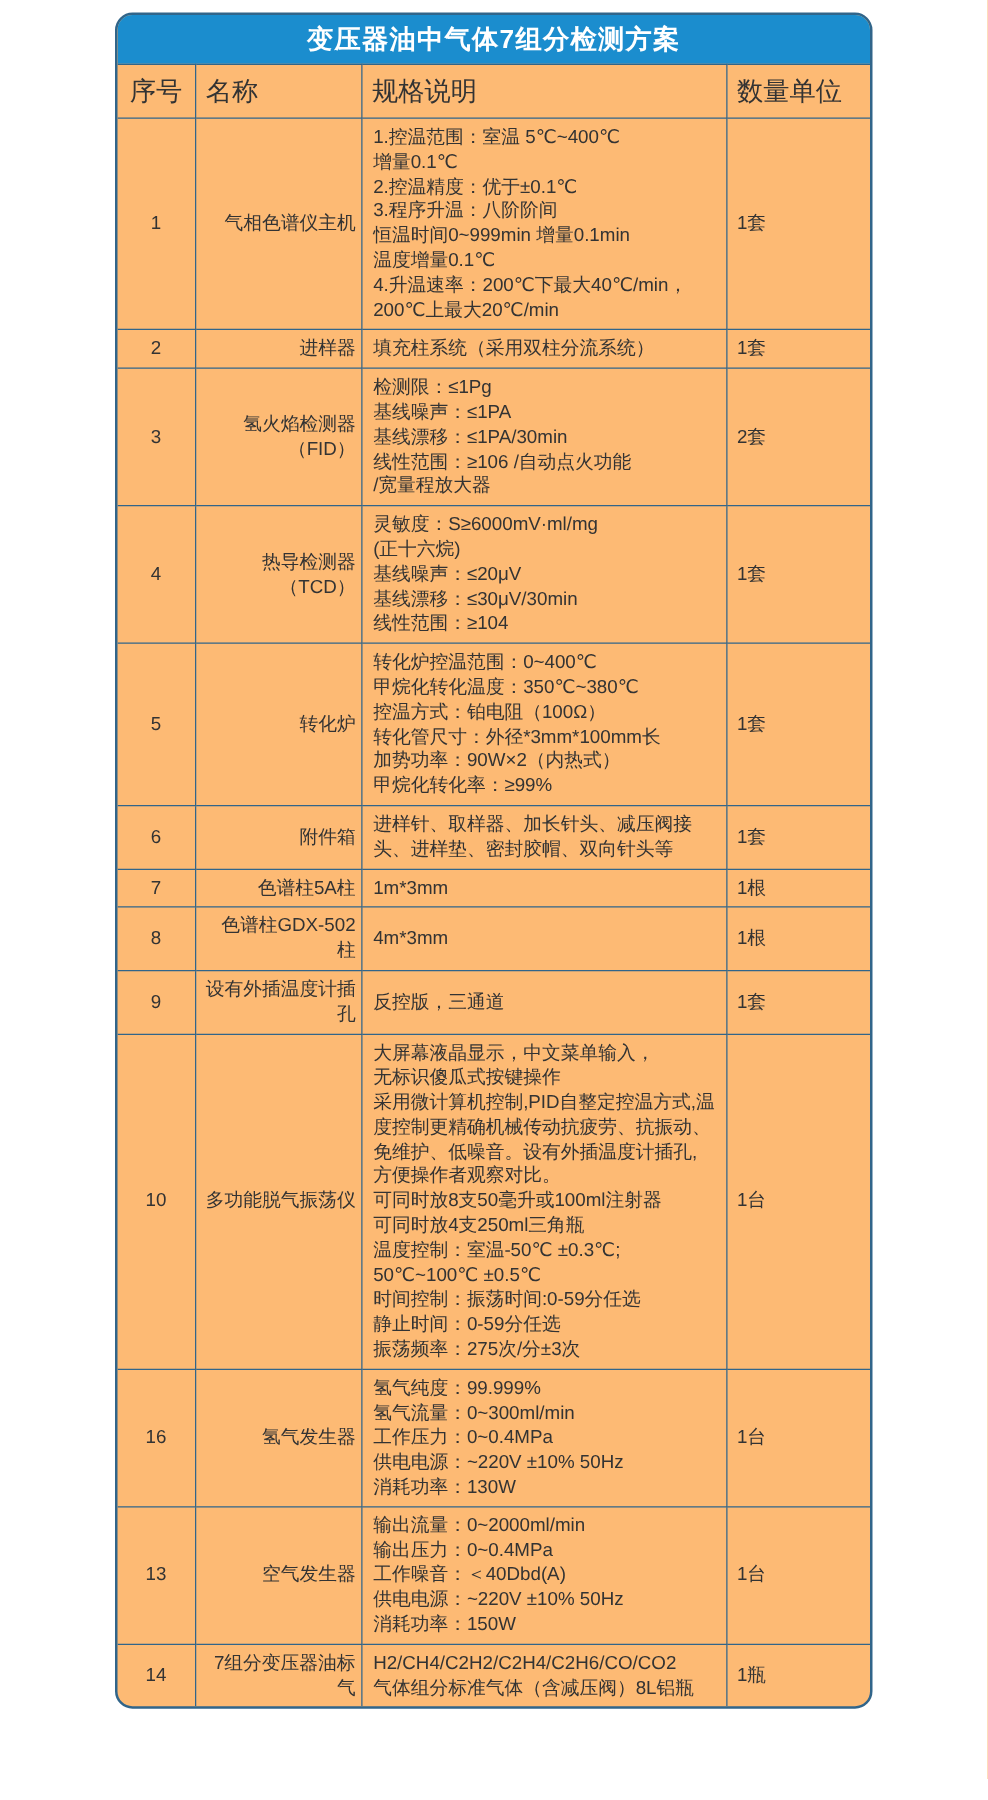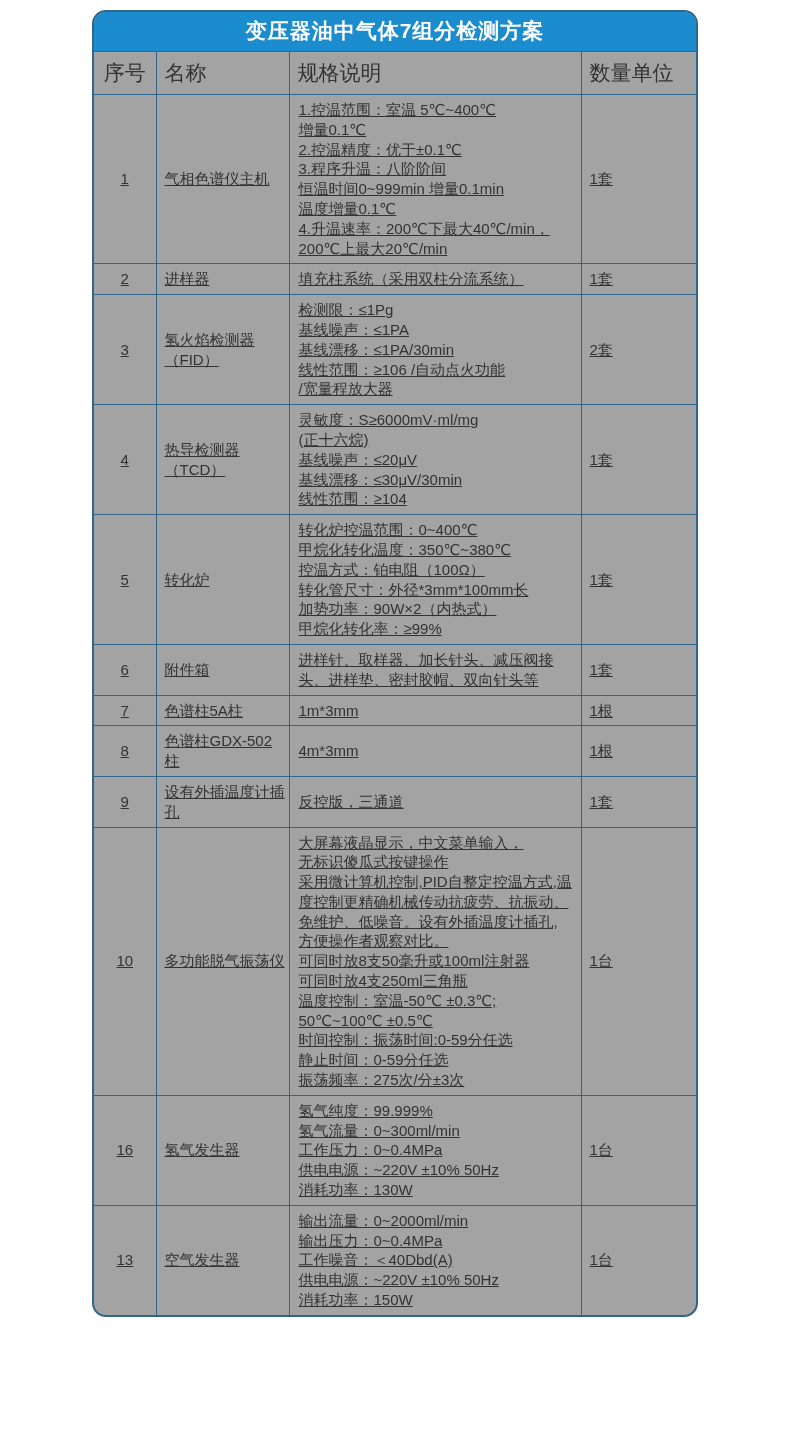--- a/index.html
+++ b/index.html
@@ -16,21 +16,21 @@
     font-family:"Liberation Sans","DejaVu Sans",sans-serif;
     color:var(--text);
   }
   .table-card{
     position:absolute;
     left:92px;top:10px;
     width:606px;
     border:2px solid var(--border);
     border-radius:14px;
     overflow:hidden;
-    background:#a3a3a3;
+    background:#fdba74;
     box-sizing:border-box;
   }
   .title-bar{
     background:var(--header-bg);
     color:var(--header-text);
     font-size:21px;
     font-weight:bold;
     text-align:center;
     padding:5px 0 6px 0;
     letter-spacing:1px;
@@ -54,24 +54,23 @@
     font-size:21px;
     font-weight:400;
     text-align:left;
     padding:7px 8px;
   }
   th.no{text-align:center;}
   td{
     font-size:15px;
     line-height:1.32;
     padding:5px 8px;
-    text-decoration:underline;
   }
   td.no{text-align:center;}
-  td.name{padding-left:8px;padding-right:4px;}
+  td.name{padding-left:8px;padding-right:4px;text-align:right;}
   td.spec{white-space:pre-line;padding-left:9px;}
   td.qty{}
   
   tr > *:first-child{border-left:none;}
   tr > *:last-child{border-right:none;}
   tbody tr:last-child > *{border-bottom:none;}
 </style>
 </head>
 <body>
 
@@ -195,15 +194,22 @@
         <tr>
           <td class="no">13</td>
           <td class="name">空气发生器</td>
           <td class="spec">输出流量：0~2000ml/min
 输出压力：0~0.4MPa
 工作噪音：＜40Dbd(A)
 供电电源：~220V ±10% 50Hz
 消耗功率：150W</td>
           <td class="qty">1台</td>
         </tr>
+        <tr>
+          <td class="no">14</td>
+          <td class="name">7组分变压器油标气</td>
+          <td class="spec">H2/CH4/C2H2/C2H4/C2H6/CO/CO2
+气体组分标准气体（含减压阀）8L铝瓶</td>
+          <td class="qty">1瓶</td>
+        </tr>
       </tbody>
   </table>
 </div>
 
 </body></html>

